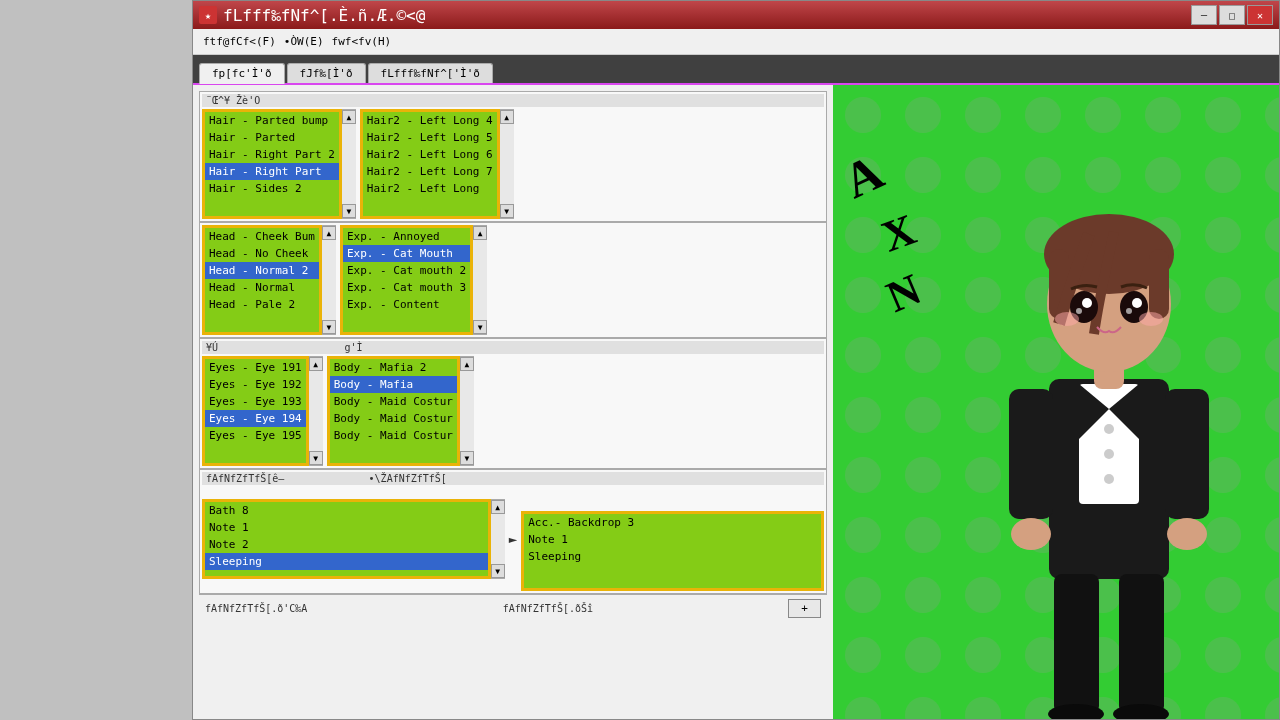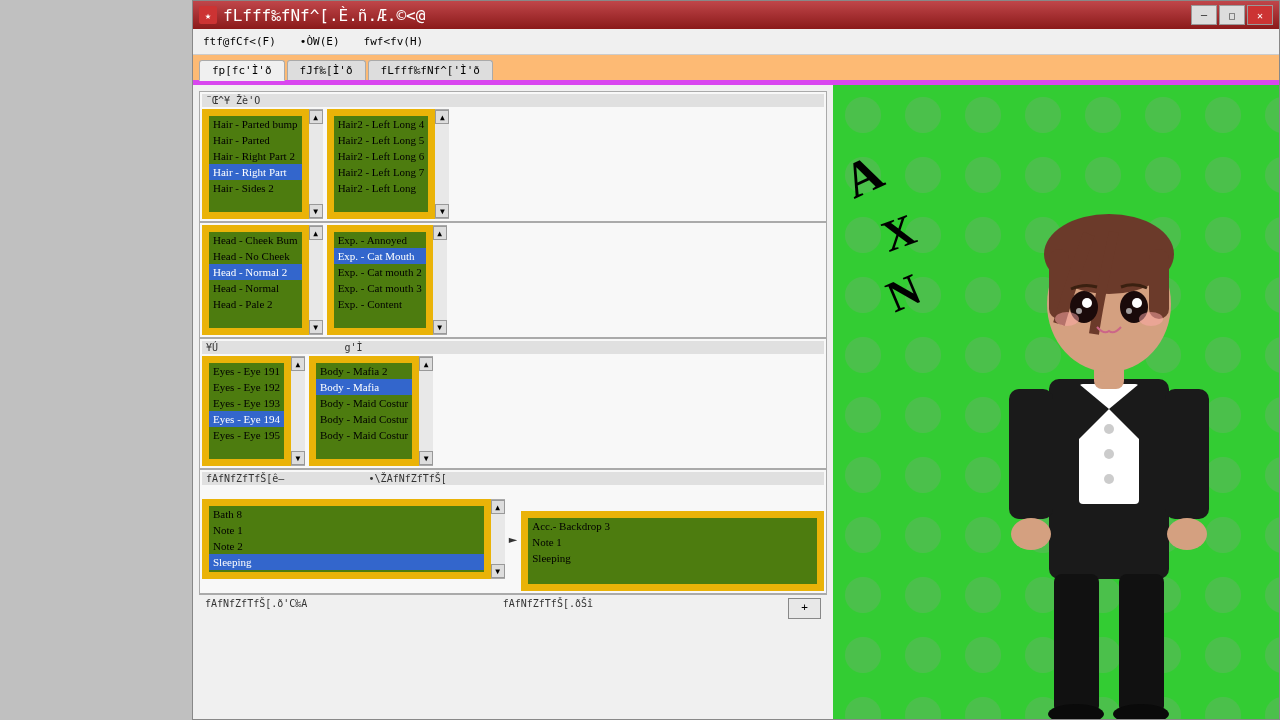--- a/index.html
+++ b/index.html
@@ -69,38 +69,37 @@
 
     .win-btn.close {
       background: #cc3333;
       color: white;
     }
 
     .menu-bar {
       background: #f0f0f0;
       padding: 3px 6px;
       display: flex;
-      gap: 16px;
       border-bottom: 1px solid #ccc;
       height: 26px;
       align-items: center;
     }
 
     .menu-item {
       font-size: 11px;
       cursor: pointer;
       padding: 2px 4px;
       color: #000;
     }
 
     .tab-bar {
-      background: #fdba74;
+      background: #404040;
       display: flex;
       padding: 4px 6px 0;
-      border-bottom: 5px solid #d946ef;
+      border-bottom: 2px solid #d946ef;
       height: 30px;
       align-items: flex-end;
     }
 
     .tab {
       padding: 3px 12px;
       border: 1px solid #aaa;
       border-bottom: none;
       background: #ddd;
       cursor: pointer;
@@ -173,26 +172,25 @@
       margin-bottom: 2px;
     }
 
     .section-content {
       display: flex;
       gap: 4px;
     }
 
     .list-box {
       flex: 1;
-      border: 7px solid #eab308;
-      background: #4d7c0f;
+      border: 3px solid #eab308;
+      background: #84cc16;
       height: 110px;
       overflow-y: auto;
       overflow-x: hidden;
-      font-family: Liberation Serif, serif;
     }
 
     .list-box.small {
       height: 80px;
     }
 
     .list-item {
       padding: 2px 4px;
       cursor: pointer;
       white-space: nowrap;
@@ -234,20 +232,21 @@
       display: flex;
     }
 
     .bottom-bar {
       border-top: 1px solid #aaa;
       padding: 3px 6px;
       background: #f0f0f0;
       display: flex;
       justify-content: space-between;
       height: 28px;
+      align-items: center;
     }
 
     .bottom-label {
       font-size: 10px;
       color: #333;
     }
 
     .bottom-btn {
       padding: 2px 12px;
       border: 1px solid #888;

